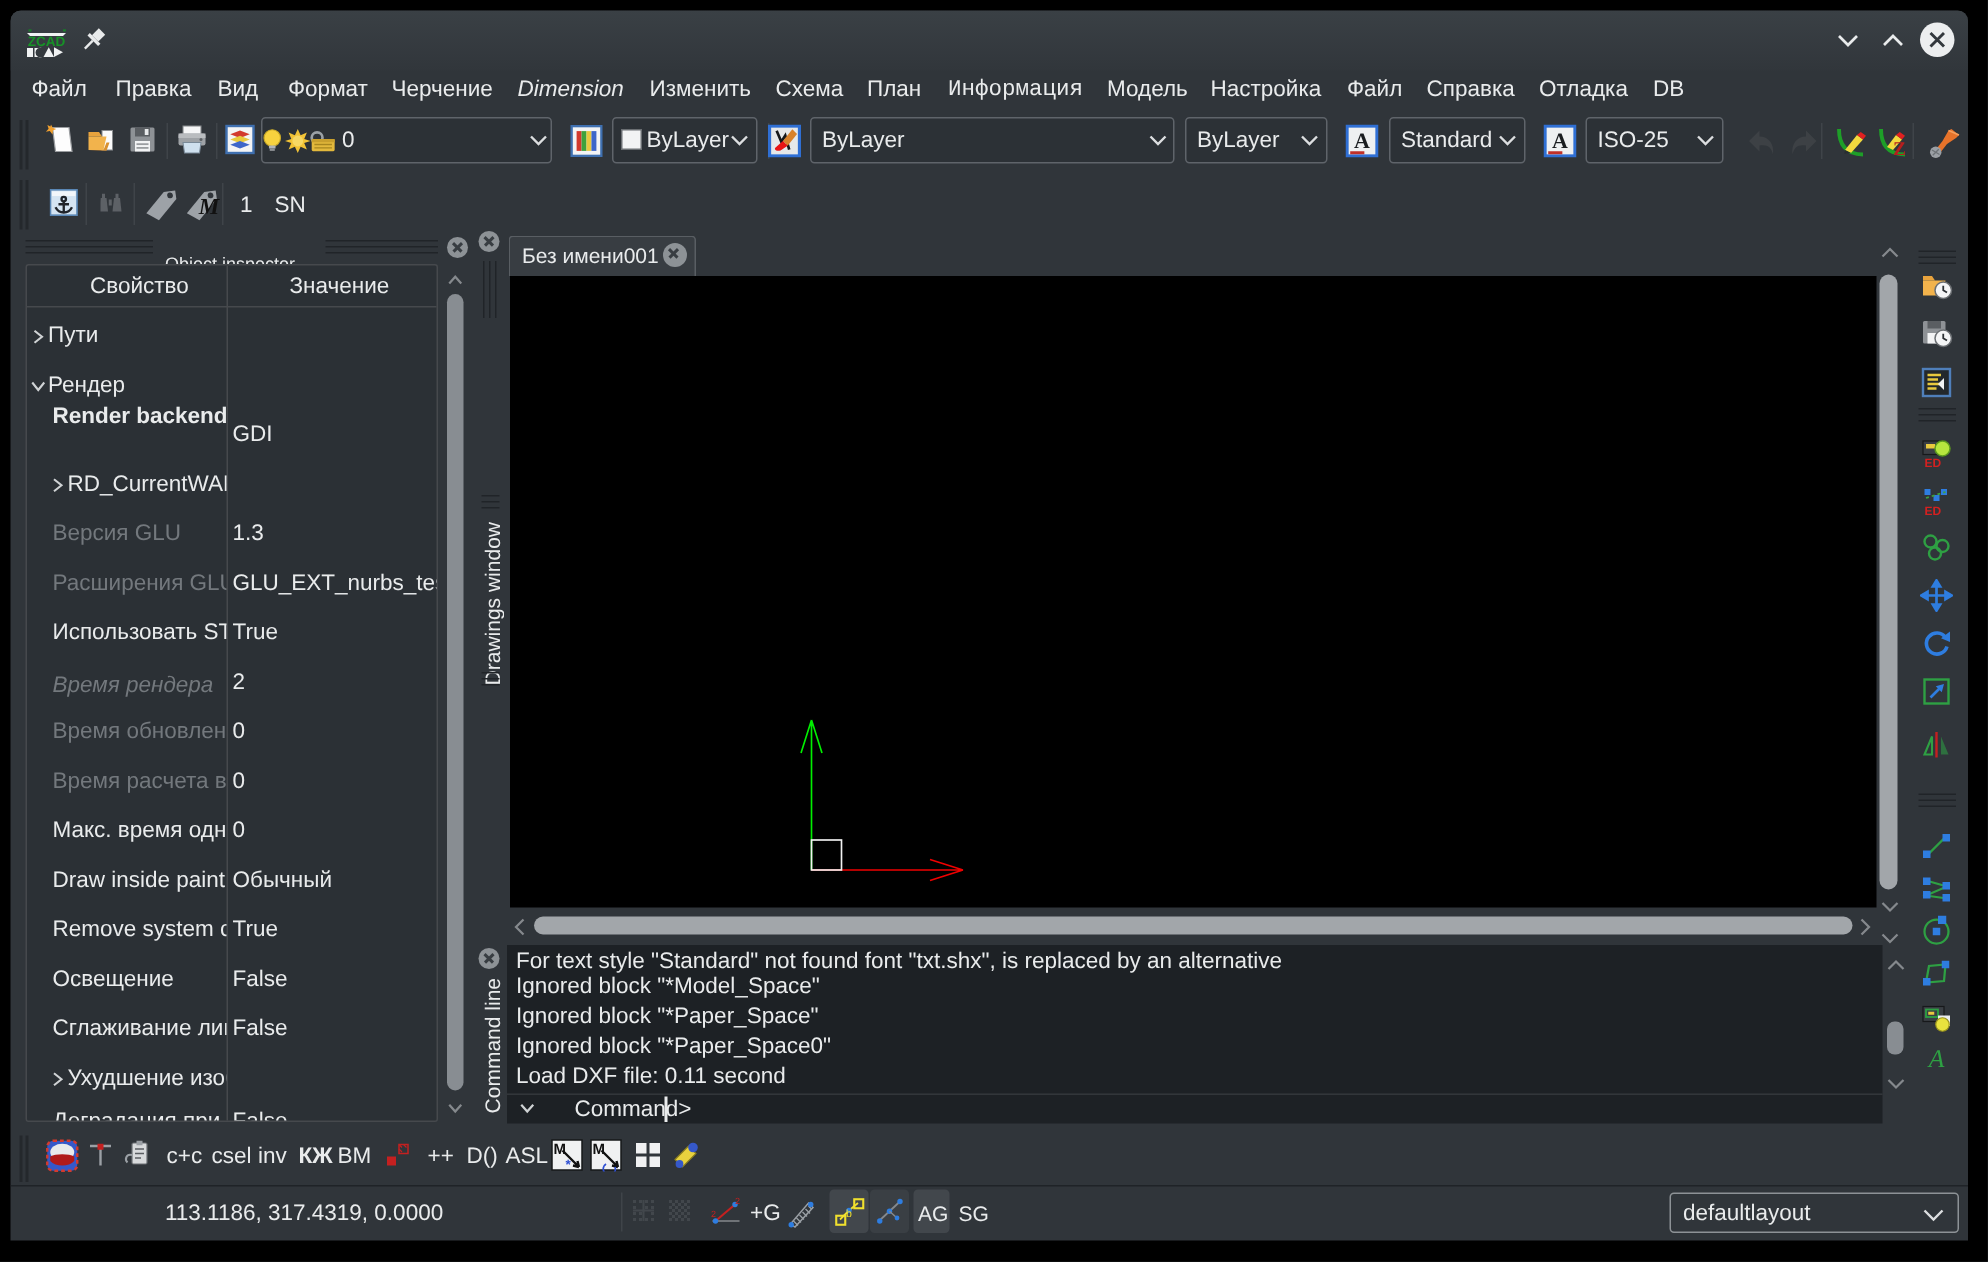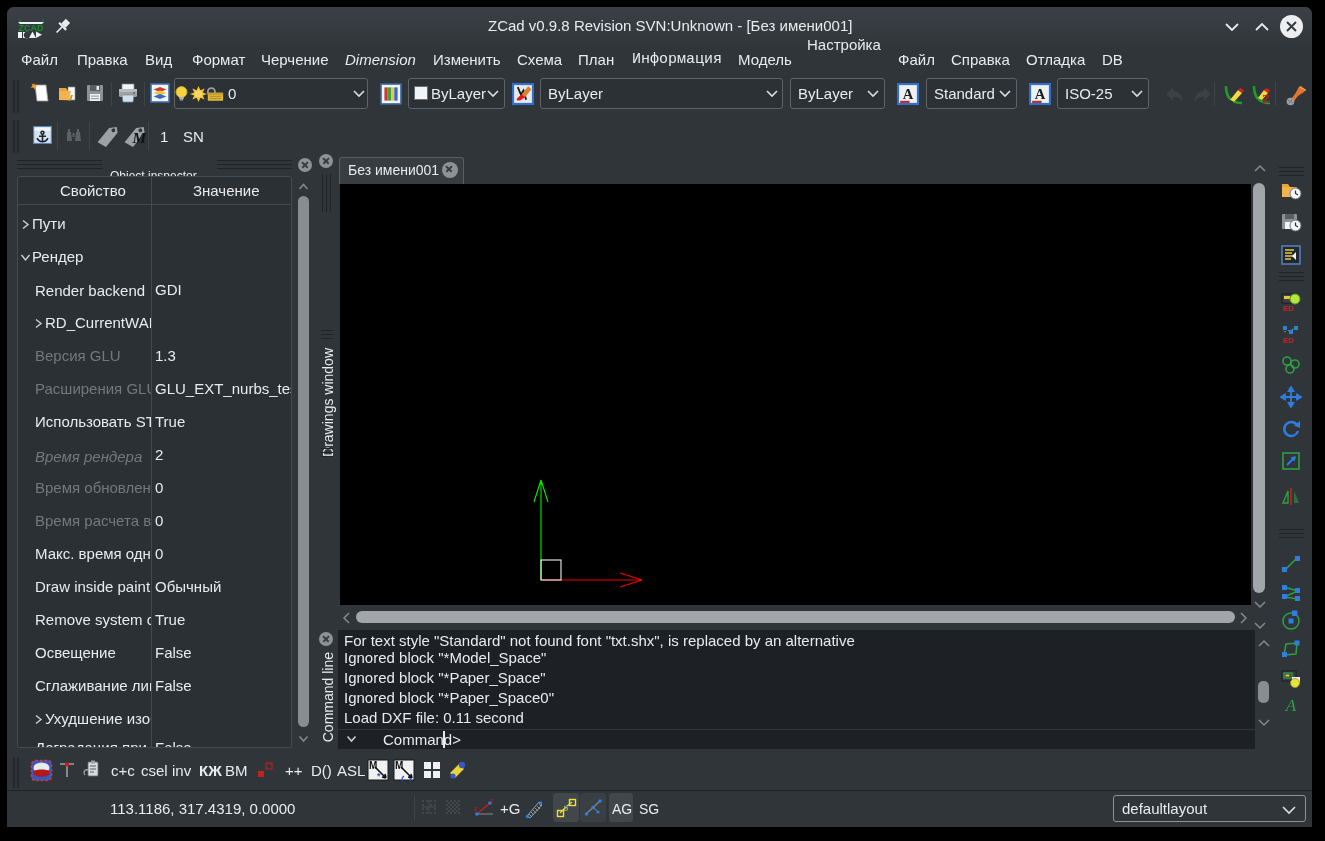--- a/index.html
+++ b/index.html
@@ -16,21 +16,20 @@
 .crc { position:absolute; width:14px; height:14px; border-radius:50%; background:#8d9296; }
 .crc:before, .crc:after { content:""; position:absolute; left:3px; top:6.3px; width:8px; height:1.5px; background:#383d42; }
 .crc:before { transform:rotate(45deg); } .crc:after { transform:rotate(-45deg); }
 .ico { position:absolute; width:22px; height:22px; }
 </style>
 </head>
 <body>
 <div id="win">
 
 <div class="abs" style="left:0;top:0;width:1305px;height:40px;background:linear-gradient(#3a4045,#31363b);"></div>
-<div class="txt" style="left:481px;top:10px;">ZCad v0.9.8 Revision SVN:Unknown - [Без имени001]</div>
 
 <svg class="abs" style="left:9px;top:11px;" width="32" height="22" viewBox="0 0 32 22">
   <path d="M2 4 L28 4 L26 6 L4 6 Z" fill="#f0f2f3"></path>
   <rect x="3" y="1.5" width="2" height="1.5" fill="#1a7a2a"></rect>
       <rect x="26" y="1.5" width="2" height="1.5" fill="#1a7a2a"></rect>
   <text x="15" y="12.5" font-size="9" font-weight="bold" fill="#179227" text-anchor="middle" font-family="Liberation Sans">ZCAD</text>
   <g fill="#f0f2f3">
         <rect x="2" y="14" width="4" height="6"></rect>
         <path d="M7 14 L12 14 A3.2 3.2 0 1 0 12 20 L7 20 Z"></path>
         <path d="M13 20 L16.5 13.5 L20 20 Z"></path>
@@ -61,21 +60,21 @@
 <div class="txt" style="left:70px;top:44px;">Правка</div>
 <div class="txt" style="left:138px;top:44px;">Вид</div>
 <div class="txt" style="left:185px;top:44px;">Формат</div>
 <div class="txt" style="left:254px;top:44px;">Черчение</div>
 <div class="txt" style="left:338px;top:44px;font-style:italic;">Dimension</div>
 <div class="txt" style="left:426px;top:44px;">Изменить</div>
 <div class="txt" style="left:510px;top:44px;">Схема</div>
 <div class="txt" style="left:571px;top:44px;">План</div>
 <div class="txt" style="left:625px;top:44px;font-family:Liberation Mono, monospace;">Информация</div>
 <div class="txt" style="left:731px;top:44px;">Модель</div>
-<div class="txt" style="left:800px;top:29px;">Настройка</div>
+<div class="txt" style="left:800px;top:44px;">Настройка</div>
 <div class="txt" style="left:891px;top:44px;">Файл</div>
 <div class="txt" style="left:944px;top:44px;">Справка</div>
 <div class="txt" style="left:1019px;top:44px;">Отладка</div>
 <div class="txt" style="left:1095px;top:44px;">DB</div>
 
 <div class="grip-v" style="left:6px;top:73px;height:33px;"></div>
 
 <svg class="ico" style="left:22px;top:75px;" viewBox="0 0 22 22">
   <path d="M6 3 L17 3 L19 19 L8 19 Z" fill="#fdfdfd" stroke="#9a9da0" stroke-width="0.8"></path>
   <path d="M5 1 l1.1 2.2 L8.5 4 L6.3 5 L6 7.6 L4.2 5.4 L1.6 5.8 L3.4 3.8 L2.6 1.4 L4.6 2.4 Z" fill="#f0a030"></path>
@@ -270,21 +269,21 @@
 <div class="crc" style="left:291px;top:151px;"></div>
 
 <div class="abs" style="left:10px;top:169px;width:275px;height:572px;border:1px solid #46494d;border-radius:2px;background:#2b3035;overflow:hidden;">
   <div class="abs" style="left:133px;top:0;width:1px;height:572px;background:#46494d;"></div>
   <div class="abs" style="left:0;top:27px;width:275px;height:1px;background:#46494d;"></div>
   <div class="abs txt" style="left:42px;top:5px;">Свойство</div>
   <div class="abs txt" style="left:175px;top:5px;">Значение</div>
 
   <div class="abs txt" style="left:14px;top:38px;width:119px;overflow:hidden;">Пути</div>
   <div class="abs txt" style="left:14px;top:71px;width:119px;overflow:hidden;">Рендер</div>
-  <div class="abs txt" style="left:17px;top:105px;width:116px;overflow:hidden;">Render backend</div>
+  <div class="abs txt" style="left:17px;top:92px;width:116px;overflow:hidden;font-weight:bold;">Render backend</div>
   <div class="abs txt" style="left:27px;top:137px;width:106px;overflow:hidden;">RD_CurrentWAPa</div>
   <div class="abs txt gray" style="left:17px;top:170px;width:116px;overflow:hidden;">Версия GLU</div>
   <div class="abs txt gray" style="left:17px;top:203px;width:116px;overflow:hidden;">Расширения GLU</div>
   <div class="abs txt" style="left:17px;top:236px;width:116px;overflow:hidden;">Использовать STE</div>
   <div class="abs txt gray" style="left:17px;top:271px;width:116px;overflow:hidden;font-style:italic;">Время рендера</div>
   <div class="abs txt gray" style="left:17px;top:302px;width:116px;overflow:hidden;">Время обновлени</div>
   <div class="abs txt gray" style="left:17px;top:335px;width:116px;overflow:hidden;">Время расчета ви,</div>
   <div class="abs txt" style="left:17px;top:368px;width:116px;overflow:hidden;">Макс. время одно</div>
   <div class="abs txt" style="left:17px;top:401px;width:116px;overflow:hidden;">Draw inside paint r</div>
   <div class="abs txt" style="left:17px;top:434px;width:116px;overflow:hidden;">Remove system cu</div>

